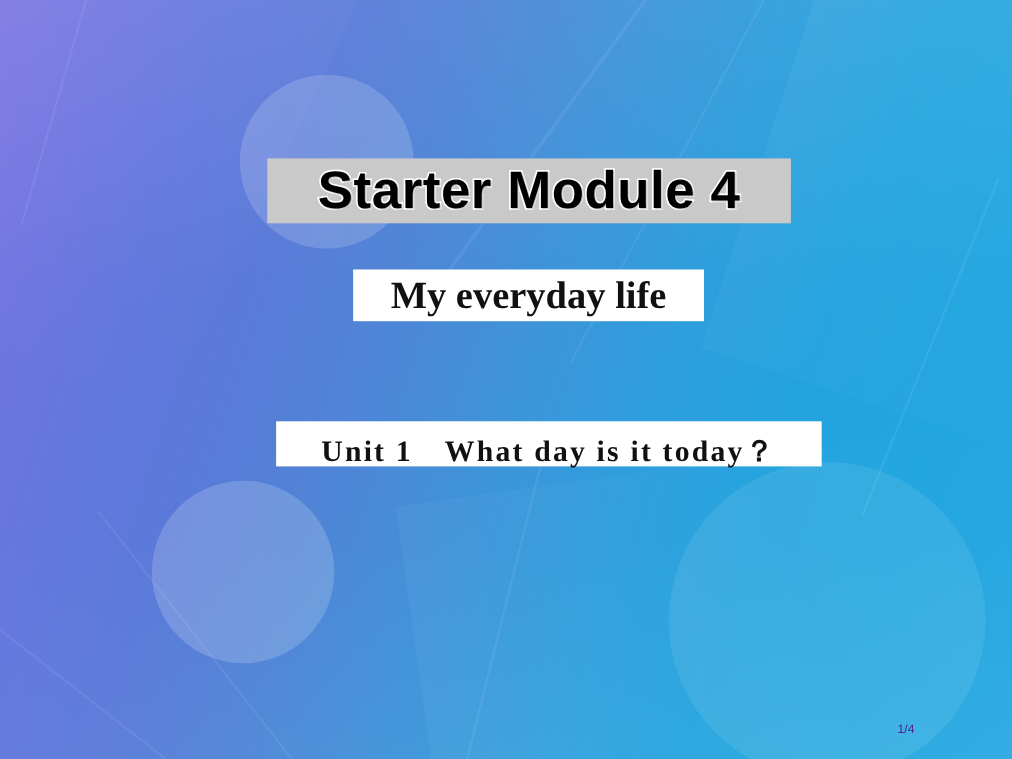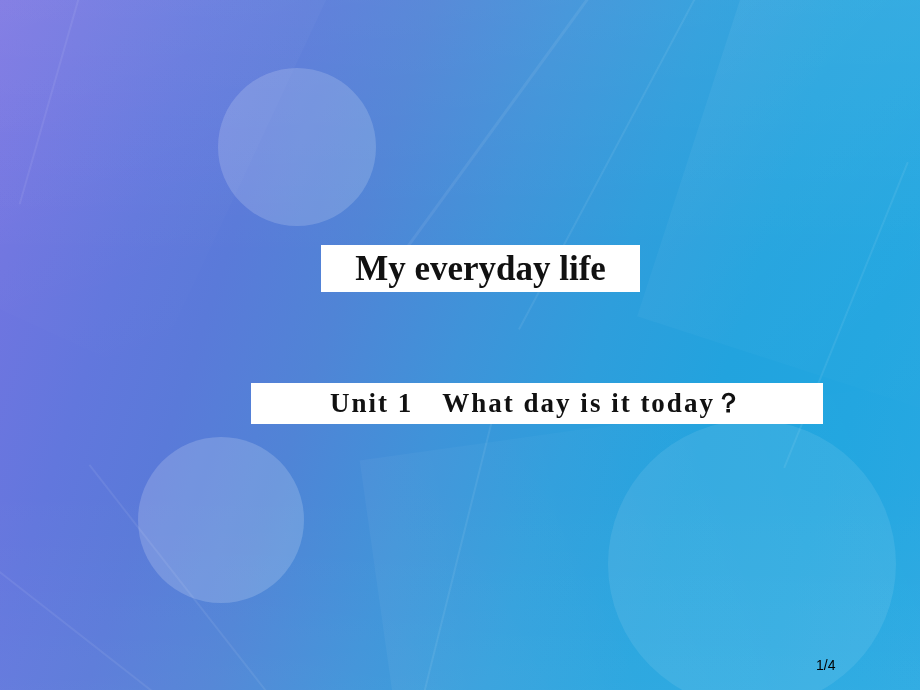--- a/index.html
+++ b/index.html
@@ -150,46 +150,46 @@
     line-height: 1;
     color: #111111;
     white-space: nowrap;
     letter-spacing: 0px;
   }
 
   .unit-box {
     position: absolute;
     left: 251px;
     top: 383px;
-    width: 572px;
+    width: 496px;
     height: 41px;
     background: #ffffff;
     display: flex;
-    align-items: center;
+    align-items: flex-end;
     justify-content: center;
     box-sizing: border-box;
   }
   .unit-text {
     font-family: "Liberation Serif", serif;
     font-weight: bold;
     font-size: 27px;
     line-height: 1;
     color: #111111;
     white-space: nowrap;
     letter-spacing: 2.0px;
   }
 
   
   .page-indicator {
     position: absolute;
     left: 816px;
     top: 657px;
     font-family: "Liberation Sans", sans-serif;
-    font-size: 14px;
-    color: #000000;
+    font-size: 11px;
+    color: #4c1d95;
     letter-spacing: 0px;
   }
 </style>
 </head>
 <body>
 
 <div id="slide">
 
   <div class="bg-base"></div>
   <div class="bg-tint"></div>
@@ -203,20 +203,23 @@
   <div class="deco-circle circle-bottom-right"></div>
 
   <div class="streak streak-g"></div>
   <div class="streak streak-a"></div>
   <div class="streak streak-b"></div>
   <div class="streak streak-f"></div>
   <div class="streak streak-c"></div>
   <div class="streak streak-d"></div>
   <div class="streak streak-e"></div>
 
+  <div class="module-title-box">
+    <span class="module-title-text">Starter Module 4</span>
+  </div>
 
   <div class="subtitle-box">
     <span class="subtitle-text">My everyday life</span>
   </div>
 
   <div class="unit-box">
     <span class="unit-text">Unit 1　What day is it today？</span>
   </div>
 
   <div class="page-indicator">1/4</div>

